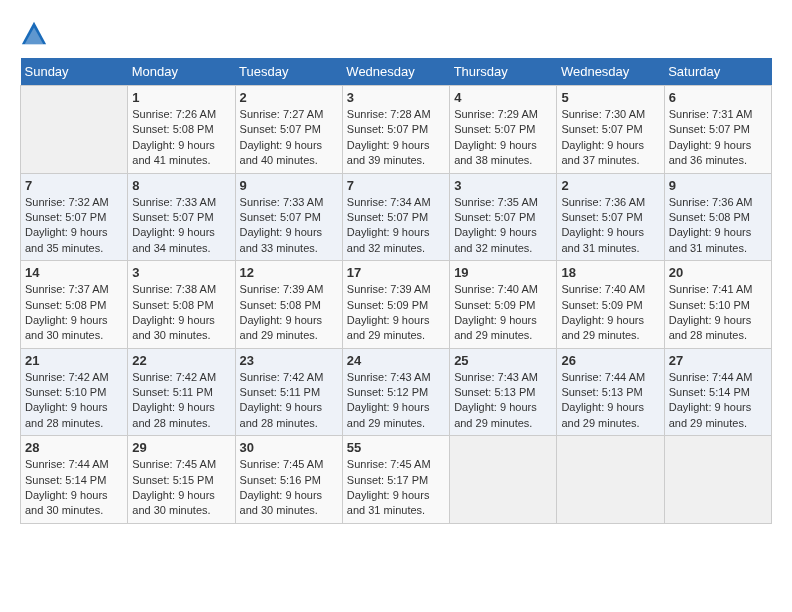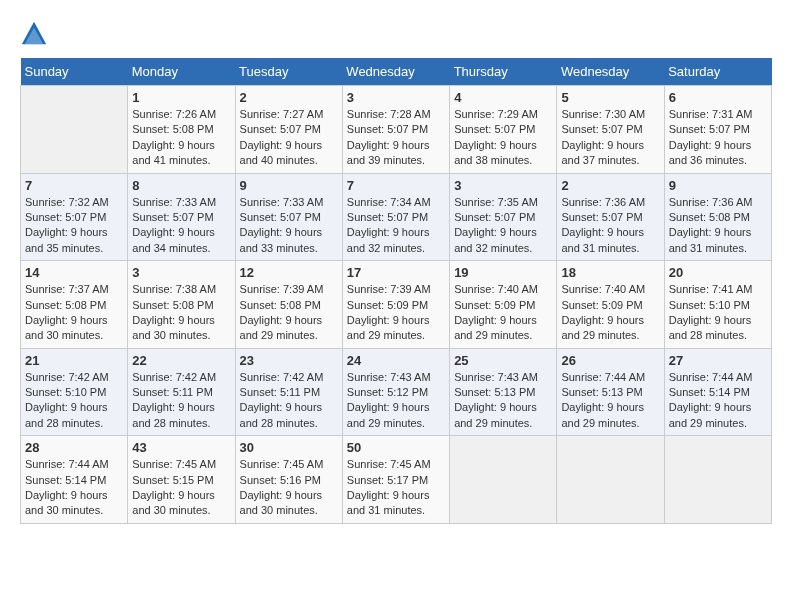--- a/index.html
+++ b/index.html
@@ -234,29 +234,29 @@
           <span class="day-num">27</span>
           <div class="cell-text">Sunrise: 7:44 AM<br>Sunset: 5:14 PM<br>Daylight: 9 hours and 29 minutes.</div>
         </td>
       </tr>
       <tr>
         <td>
           <span class="day-num">28</span>
           <div class="cell-text">Sunrise: 7:44 AM<br>Sunset: 5:14 PM<br>Daylight: 9 hours and 30 minutes.</div>
         </td>
         <td>
-          <span class="day-num">43</span>
+          <span class="day-num">29</span>
           <div class="cell-text">Sunrise: 7:45 AM<br>Sunset: 5:15 PM<br>Daylight: 9 hours and 30 minutes.</div>
         </td>
         <td>
           <span class="day-num">30</span>
           <div class="cell-text">Sunrise: 7:45 AM<br>Sunset: 5:16 PM<br>Daylight: 9 hours and 30 minutes.</div>
         </td>
         <td>
-          <span class="day-num">50</span>
+          <span class="day-num">55</span>
           <div class="cell-text">Sunrise: 7:45 AM<br>Sunset: 5:17 PM<br>Daylight: 9 hours and 31 minutes.</div>
         </td>
         <td class="empty"></td>
         <td class="empty"></td>
         <td class="empty"></td>
       </tr>
     </tbody>
 </table>
 
 </body></html>

